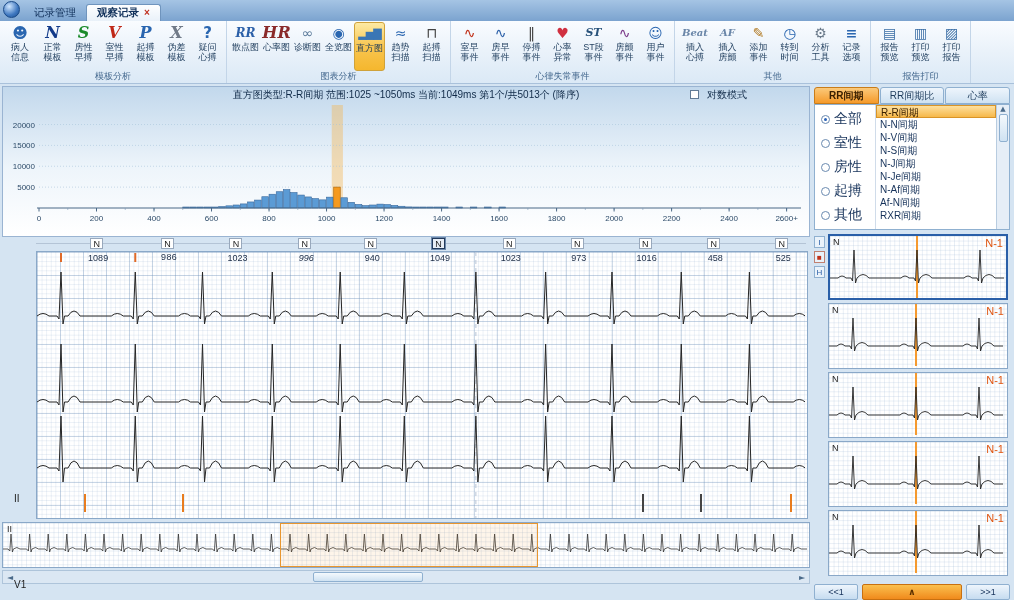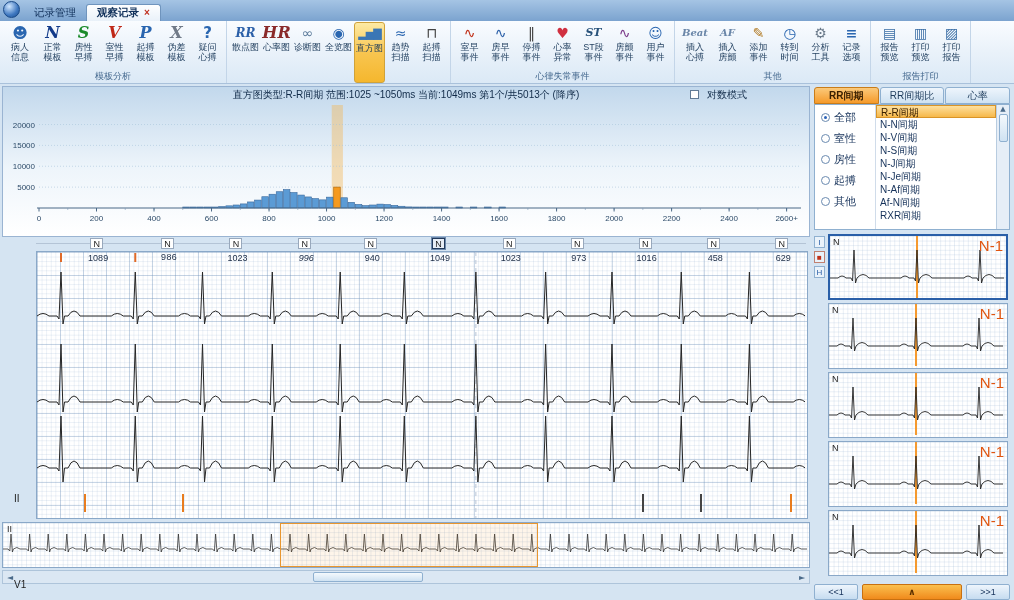--- a/index.html
+++ b/index.html
@@ -71,39 +71,39 @@
 
 .hscroll{margin:2px 2px 0;height:14px;background:#dbe7f3;border:1px solid #aec4da;display:flex;align-items:center}
 .sarr{width:14px;text-align:center;font-size:8px;color:#4a6a8a;font-family:"DejaVu Sans",sans-serif}
 .strack{flex:1;position:relative;height:100%}
 .sthumb{position:absolute;left:38%;width:110px;top:1px;bottom:1px;background:linear-gradient(#f4f9fd,#cfe2f2);border:1px solid #8fb0d0;border-radius:2px}
 
 .rtabs{display:flex;height:18px;gap:1px;padding-top:1px}
 .rtab{flex:1;text-align:center;line-height:16px;font-size:10px;border:1px solid #8fb0d0;border-radius:3px 3px 0 0;background:linear-gradient(#eef5fc,#cfe2f2);color:#1e3c5c}
 .rtab.active{background:linear-gradient(#fbc97a,#f59a2a);border-color:#c87c1a;color:#3a2000;font-weight:bold}
 .filter-box{height:126px;border:1px solid #8fb0d0;background:#fff;display:flex}
-.radio-col{width:60px;padding:5px 0 0 6px;display:flex;flex-direction:column;gap:6px;font-size:11px}
+.radio-col{width:60px;padding:5px 0 0 6px;display:flex;flex-direction:column;gap:6px;font-size:14px}
 .radio{display:flex;align-items:center;gap:4px}
 .rdot{width:9px;height:9px;border:1px solid #6a8ab0;border-radius:50%;background:#fff;position:relative;display:inline-block}
 .rdot.sel::after{content:'';position:absolute;inset:2px;background:#2a62b8;border-radius:50%}
 .int-list{flex:1;border-left:1px solid #d0dcea;position:relative;padding-right:13px}
 .li{height:13px;line-height:13px;font-size:10px;padding-left:4px}
 .li.sel{background:linear-gradient(#fde0a0,#f6b84a);border:1px solid #d89428;color:#3a2000}
 .vscroll{position:absolute;right:0;top:0;bottom:0;width:13px;background:#e6eef7;border-left:1px solid #b8cce0;display:flex;flex-direction:column;align-items:center;font-size:7px;color:#4a6a8a;font-family:"DejaVu Sans",sans-serif}
 .vthumb{width:9px;height:28px;background:linear-gradient(#f4f9fd,#cfe2f2);border:1px solid #8fb0d0;margin-top:1px;border-radius:2px}
 
 .previews{flex:1;position:relative;padding:4px 2px 0 14px;display:flex;flex-direction:column;gap:3px;overflow:hidden}
 .ptools{position:absolute;left:0;top:6px;display:flex;flex-direction:column;gap:3px}
 .ptool{width:11px;height:12px;font-size:8px;line-height:11px;text-align:center;border:1px solid #8fb0d0;background:#eaf2fa;color:#2a5fa8}
 .ptool.red{color:#c03018;border-color:#c08070}
 .prev-strip{position:relative;height:66px;border:1px solid #8aa8c8}
 .prev-strip.sel{border:2px solid #2a5fa8}
 .prev-svg{display:block}
 .pl{position:absolute;left:3px;top:1px;font-size:9px;color:#1c1c1c}
-.pr{position:absolute;right:3px;top:1px;font-size:15px;color:#e05510}
+.pr{position:absolute;right:3px;top:1px;font-size:11px;color:#e05510}
 
 .rnav{height:19px;display:flex;gap:4px;padding:2px 0 1px;align-items:stretch}
 .nbtn{flex:0 0 44px;line-height:14px;text-align:center;font-size:9px;background:linear-gradient(#eef5fc,#c6dcf0);border:1px solid #8fb0d0;border-radius:2px;color:#16325a}
 .nbtn.orange{flex:1;background:linear-gradient(#fbc04e,#f08a1c);border-color:#c87010;color:#5a2f00;font-weight:bold}
 </style>
 </head>
 <body>
 
 <div class="tabbar">
   <div class="orb"></div>
@@ -184,20 +184,21 @@
           <span class="ricon ic-trend">≈</span>
           <span class="rlab">趋势
 扫描</span>
         </div>
       <div class="rbtn">
           <span class="ricon ic-pace">⊓</span>
           <span class="rlab">起搏
 扫描</span>
         </div>
     </div>
+    <div class="rgroup-label">图表分析</div>
   </div>
 
   <div class="rgroup">
     <div class="rbtns">
       <div class="rbtn">
           <span class="ricon ic-wavered">∿</span>
           <span class="rlab">室早
 事件</span>
         </div>
       <div class="rbtn">
@@ -446,21 +447,21 @@
             <span class="rrv" style="left: 41.1349px;">1089</span>
             <span class="rrv" style="left: 111.892px; font-family: Liberation Mono, monospace;">986</span>
             <span class="rrv" style="left: 180.399px;">1023</span>
             <span class="rrv" style="left: 249.247px; font-style: italic;">996</span>
             <span class="rrv" style="left: 315.265px;">940</span>
             <span class="rrv" style="left: 383.09px;">1049</span>
             <span class="rrv" style="left: 453.745px;">1023</span>
             <span class="rrv" style="left: 521.808px;">973</span>
             <span class="rrv" style="left: 589.633px;">1016</span>
             <span class="rrv" style="left: 658.345px;">458</span>
-            <span class="rrv" style="left: 726.34px;">629</span>
+            <span class="rrv" style="left: 726.34px;">525</span>
           </div>
       </div>
     </div>
     <span class="lead-lab" style="top:407px">II</span>
     <span class="lead-lab" style="top:493px">V1</span>
 
     <div class="ov-wrap fine-grid">
       <span class="ov-lead">II</span>
       <svg id="ov-svg" width="804" height="44">
           <path d="M0,26 L5,26 L6.8,28 L8,11 L9.4,29 L10.4,26 Q14,23 17,26 L23.6,26 L25.400000000000002,28 L26.6,11 L28,29 L29,26 Q32.6,23 35.6,26 L42.2,26 L44,28 L45.2,11 L46.6,29 L47.6,26 Q51.2,23 54.2,26 L60.800000000000004,26 L62.6,28 L63.800000000000004,11 L65.2,29 L66.2,26 Q69.80000000000001,23 72.80000000000001,26 L79.4,26 L81.2,28 L82.4,11 L83.80000000000001,29 L84.80000000000001,26 Q88.4,23 91.4,26 L98,26 L99.8,28 L101,11 L102.4,29 L103.4,26 Q107,23 110,26 L116.6,26 L118.39999999999999,28 L119.6,11 L121,29 L122,26 Q125.6,23 128.6,26 L135.2,26 L137,28 L138.2,11 L139.6,29 L140.6,26 Q144.2,23 147.2,26 L153.79999999999998,26 L155.6,28 L156.79999999999998,11 L158.2,29 L159.2,26 Q162.79999999999998,23 165.79999999999998,26 L172.39999999999998,26 L174.2,28 L175.39999999999998,11 L176.79999999999998,29 L177.79999999999998,26 Q181.39999999999998,23 184.39999999999998,26 L190.99999999999997,26 L192.79999999999998,28 L193.99999999999997,11 L195.39999999999998,29 L196.39999999999998,26 Q199.99999999999997,23 202.99999999999997,26 L209.59999999999997,26 L211.39999999999998,28 L212.59999999999997,11 L213.99999999999997,29 L214.99999999999997,26 Q218.59999999999997,23 221.59999999999997,26 L228.19999999999996,26 L229.99999999999997,28 L231.19999999999996,11 L232.59999999999997,29 L233.59999999999997,26 Q237.19999999999996,23 240.19999999999996,26 L246.79999999999995,26 L248.59999999999997,28 L249.79999999999995,11 L251.19999999999996,29 L252.19999999999996,26 Q255.79999999999995,23 258.79999999999995,26 L265.4,26 L267.2,28 L268.4,11 L269.79999999999995,29 L270.79999999999995,26 Q274.4,23 277.4,26 L284,26 L285.8,28 L287,11 L288.4,29 L289.4,26 Q293,23 296,26 L302.6,26 L304.40000000000003,28 L305.6,11 L307,29 L308,26 Q311.6,23 314.6,26 L321.20000000000005,26 L323.00000000000006,28 L324.20000000000005,11 L325.6,29 L326.6,26 Q330.20000000000005,23 333.20000000000005,26 L339.80000000000007,26 L341.6000000000001,28 L342.80000000000007,11 L344.20000000000005,29 L345.20000000000005,26 Q348.80000000000007,23 351.80000000000007,26 L358.4000000000001,26 L360.2000000000001,28 L361.4000000000001,11 L362.80000000000007,29 L363.80000000000007,26 Q367.4000000000001,23 370.4000000000001,26 L377.0000000000001,26 L378.8000000000001,28 L380.0000000000001,11 L381.4000000000001,29 L382.4000000000001,26 Q386.0000000000001,23 389.0000000000001,26 L395.60000000000014,26 L397.40000000000015,28 L398.60000000000014,11 L400.0000000000001,29 L401.0000000000001,26 Q404.60000000000014,23 407.60000000000014,26 L414.20000000000016,26 L416.00000000000017,28 L417.20000000000016,11 L418.60000000000014,29 L419.60000000000014,26 Q423.20000000000016,23 426.20000000000016,26 L432.8000000000002,26 L434.6000000000002,28 L435.8000000000002,11 L437.20000000000016,29 L438.20000000000016,26 Q441.8000000000002,23 444.8000000000002,26 L451.4000000000002,26 L453.2000000000002,28 L454.4000000000002,11 L455.8000000000002,29 L456.8000000000002,26 Q460.4000000000002,23 463.4000000000002,26 L470.0000000000002,26 L471.80000000000024,28 L473.0000000000002,11 L474.4000000000002,29 L475.4000000000002,26 Q479.0000000000002,23 482.0000000000002,26 L488.60000000000025,26 L490.40000000000026,28 L491.60000000000025,11 L493.0000000000002,29 L494.0000000000002,26 Q497.60000000000025,23 500.60000000000025,26 L507.2000000000003,26 L509.0000000000003,28 L510.2000000000003,11 L511.60000000000025,29 L512.6000000000003,26 Q516.2000000000003,23 519.2000000000003,26 L525.8000000000003,26 L527.6000000000003,28 L528.8000000000003,11 L530.2000000000003,29 L531.2000000000003,26 Q534.8000000000003,23 537.8000000000003,26 L544.4000000000003,26 L546.2000000000003,28 L547.4000000000003,11 L548.8000000000003,29 L549.8000000000003,26 Q553.4000000000003,23 556.4000000000003,26 L563.0000000000003,26 L564.8000000000003,28 L566.0000000000003,11 L567.4000000000003,29 L568.4000000000003,26 Q572.0000000000003,23 575.0000000000003,26 L581.6000000000004,26 L583.4000000000003,28 L584.6000000000004,11 L586.0000000000003,29 L587.0000000000003,26 Q590.6000000000004,23 593.6000000000004,26 L600.2000000000004,26 L602.0000000000003,28 L603.2000000000004,11 L604.6000000000004,29 L605.6000000000004,26 Q609.2000000000004,23 612.2000000000004,26 L618.8000000000004,26 L620.6000000000004,28 L621.8000000000004,11 L623.2000000000004,29 L624.2000000000004,26 Q627.8000000000004,23 630.8000000000004,26 L637.4000000000004,26 L639.2000000000004,28 L640.4000000000004,11 L641.8000000000004,29 L642.8000000000004,26 Q646.4000000000004,23 649.4000000000004,26 L656.0000000000005,26 L657.8000000000004,28 L659.0000000000005,11 L660.4000000000004,29 L661.4000000000004,26 Q665.0000000000005,23 668.0000000000005,26 L674.6000000000005,26 L676.4000000000004,28 L677.6000000000005,11 L679.0000000000005,29 L680.0000000000005,26 Q683.6000000000005,23 686.6000000000005,26 L693.2000000000005,26 L695.0000000000005,28 L696.2000000000005,11 L697.6000000000005,29 L698.6000000000005,26 Q702.2000000000005,23 705.2000000000005,26 L711.8000000000005,26 L713.6000000000005,28 L714.8000000000005,11 L716.2000000000005,29 L717.2000000000005,26 Q720.8000000000005,23 723.8000000000005,26 L730.4000000000005,26 L732.2000000000005,28 L733.4000000000005,11 L734.8000000000005,29 L735.8000000000005,26 Q739.4000000000005,23 742.4000000000005,26 L749.0000000000006,26 L750.8000000000005,28 L752.0000000000006,11 L753.4000000000005,29 L754.4000000000005,26 Q758.0000000000006,23 761.0000000000006,26 L767.6000000000006,26 L769.4000000000005,28 L770.6000000000006,11 L772.0000000000006,29 L773.0000000000006,26 Q776.6000000000006,23 779.6000000000006,26 L786.2000000000006,26 L788.0000000000006,28 L789.2000000000006,11 L790.6000000000006,29 L791.6000000000006,26 Q795.2000000000006,23 798.2000000000006,26 L804,26" fill="none" stroke="#333333" stroke-width="0.8"></path>

